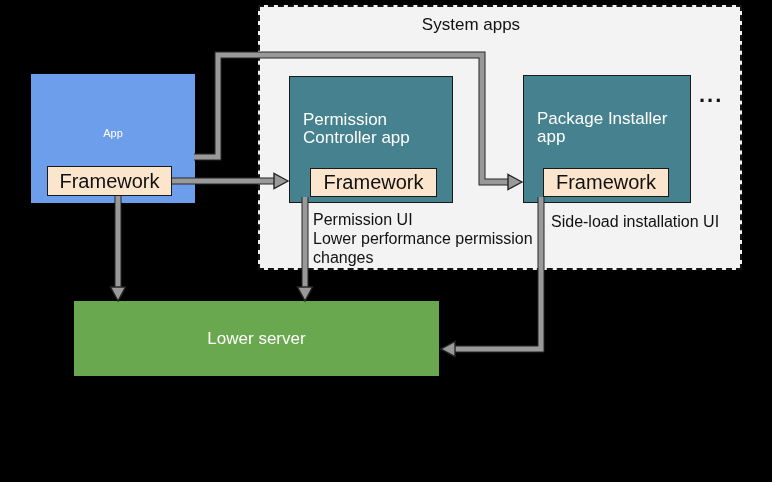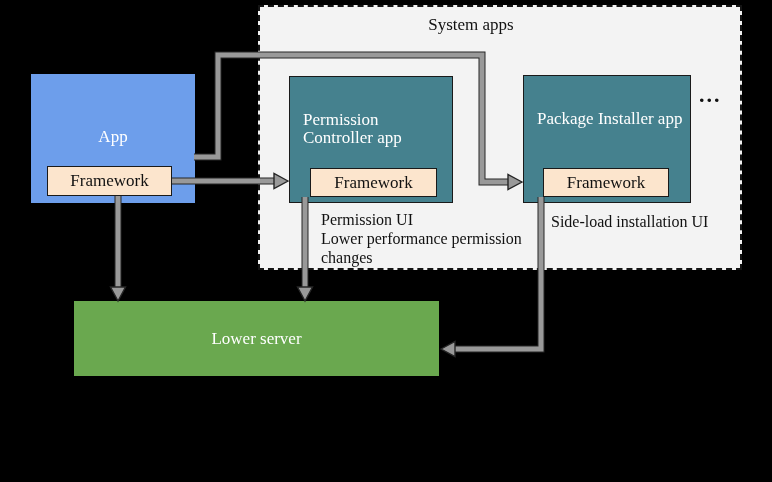--- a/index.html
+++ b/index.html
@@ -1,19 +1,19 @@
 <!DOCTYPE html>
 <html style="--page_background: #000000; --group_background: #f3f3f3; --group_border: #141414; --app_box: #6d9eeb; --system_app_box: #45818e; --framework_box: #fce5cd; --framework_border: #1a1a1a; --system_server_box: #6aa84f; --arrow_fill: #999999; --arrow_outline: #262626; --text_dark: #111111; --text_light: #ffffff;"><head>
 <meta charset="utf-8">
 <style>
   html,body{margin:0;padding:0;background:#000;}
   .canvas{
     position:relative;width:772px;height:482px;overflow:hidden;
     background:var(--page_background,#000);
-    font-family:Liberation Serif, serif;
+    font-family:Liberation Sans, sans-serif;
   }
   
   .group{
     position:absolute;left:258px;top:5px;width:484px;height:265px;
     background:var(--group_background,#f3f3f3);
     border:2px dashed var(--group_border,#141414);
     box-sizing:border-box;z-index:1;
   }
   .group-label{
     position:absolute;top:8px;left:0;width:100%;box-sizing:border-box;
@@ -26,54 +26,54 @@
     color:var(--text_dark,#111);
   }
   
   .box{position:absolute;box-sizing:border-box;z-index:2;}
   .app-box{
     left:31px;top:74px;width:164px;height:129px;
     background:var(--app_box,#6d9eeb);
   }
   .app-label{
     position:absolute;top:53px;left:0;width:100%;text-align:center;
-    font-size:17px;color:var(--text_light,#fff);
+    font-size:11px;color:var(--text_light,#fff);
   }
   .sysapp-box{
     background:var(--system_app_box,#45818e);
     border:1.5px solid var(--framework_border,#1a1a1a);
   }
   .pc-box{left:289px;top:76px;width:164px;height:127px;}
   .pi-box{left:523px;top:75px;width:168px;height:128px;}
   .sysapp-label{
     position:absolute;top:34px;left:13px;right:6px;
     font-size:17px;line-height:18px;color:var(--text_light,#fff);
   }
   .framework{
     position:absolute;box-sizing:border-box;
     background:var(--framework_box,#fce5cd);
     border:1.5px solid var(--framework_border,#1a1a1a);
     display:flex;align-items:center;justify-content:center;
-    font-size:17px;color:var(--text_dark,#111);
+    font-size:20px;color:var(--text_dark,#111);
   }
   .fw-app{left:16px;top:92px;width:125px;height:30px;}
   .fw-pc{left:20px;top:91px;width:127px;height:29px;}
   .fw-pi{left:19px;top:92px;width:126px;height:29px;}
   .server-box{
     left:74px;top:301px;width:365px;height:75px;
     background:var(--system_server_box,#6aa84f);
     display:flex;align-items:center;justify-content:center;
     font-size:17px;color:var(--text_light,#fff);
   }
   
   .note{
     position:absolute;z-index:3;font-size:16px;line-height:19px;
     color:var(--text_dark,#111);white-space:pre-line;
   }
-  .note-permission{left:313px;top:210px;width:235px;margin-left:8px;}
+  .note-permission{left:313px;top:210px;width:235px;}
   .note-sideload{left:551px;top:212px;width:210px;}
   
   svg.arrows{position:absolute;left:0;top:0;z-index:4;pointer-events:none;}
   .shaft-under{stroke:var(--arrow_outline,#262626);stroke-width:7;fill:none;}
   .shaft-over{stroke:var(--arrow_fill,#999);stroke-width:5;fill:none;}
   .head{fill:var(--arrow_fill,#999);stroke:var(--arrow_outline,#262626);stroke-width:1.4;}
 </style>
 </head>
 <body>
 

